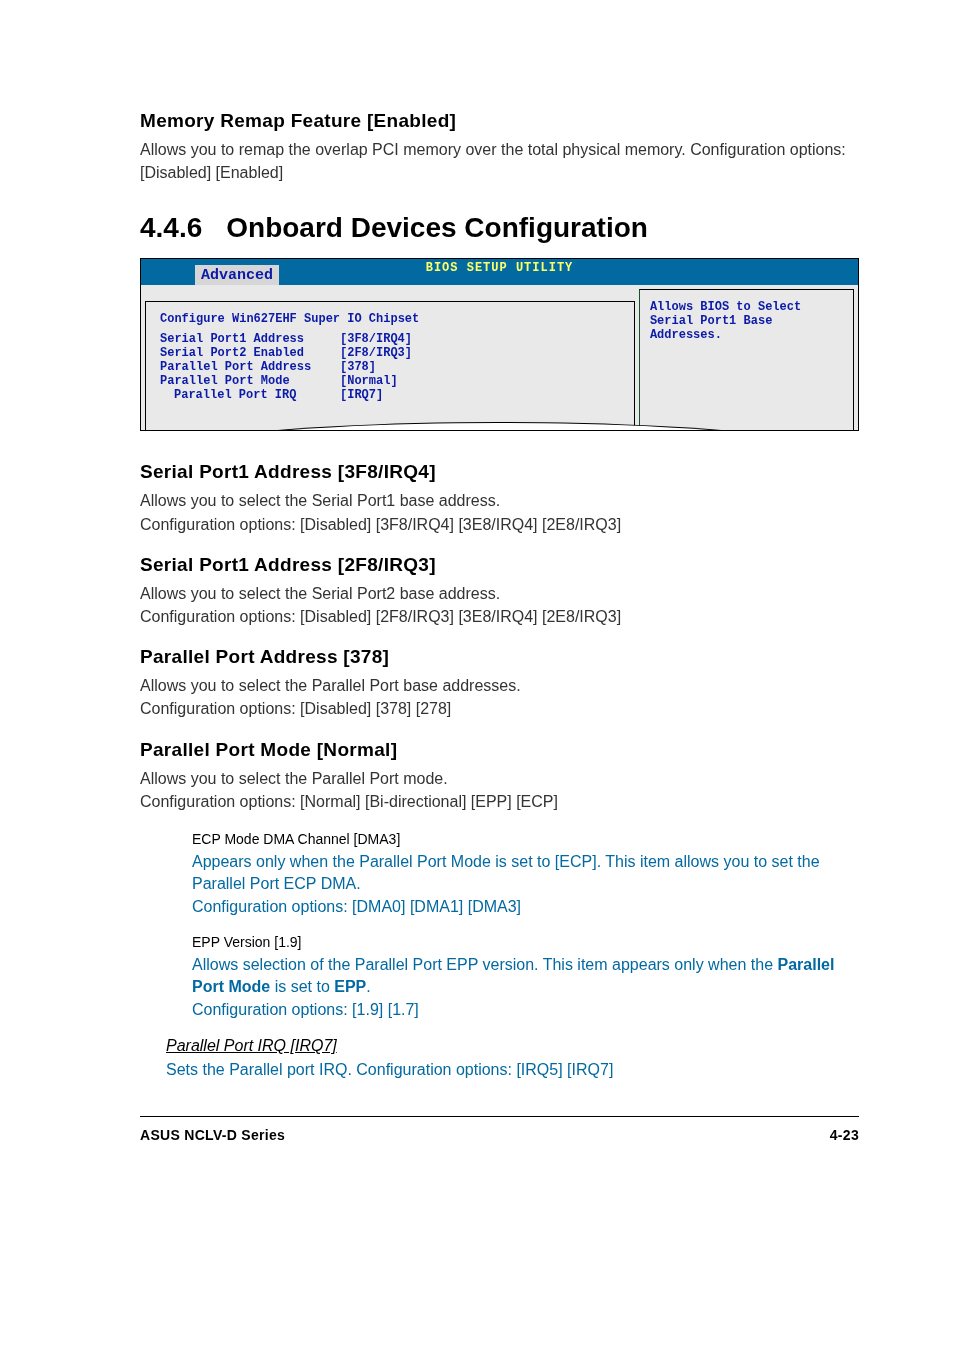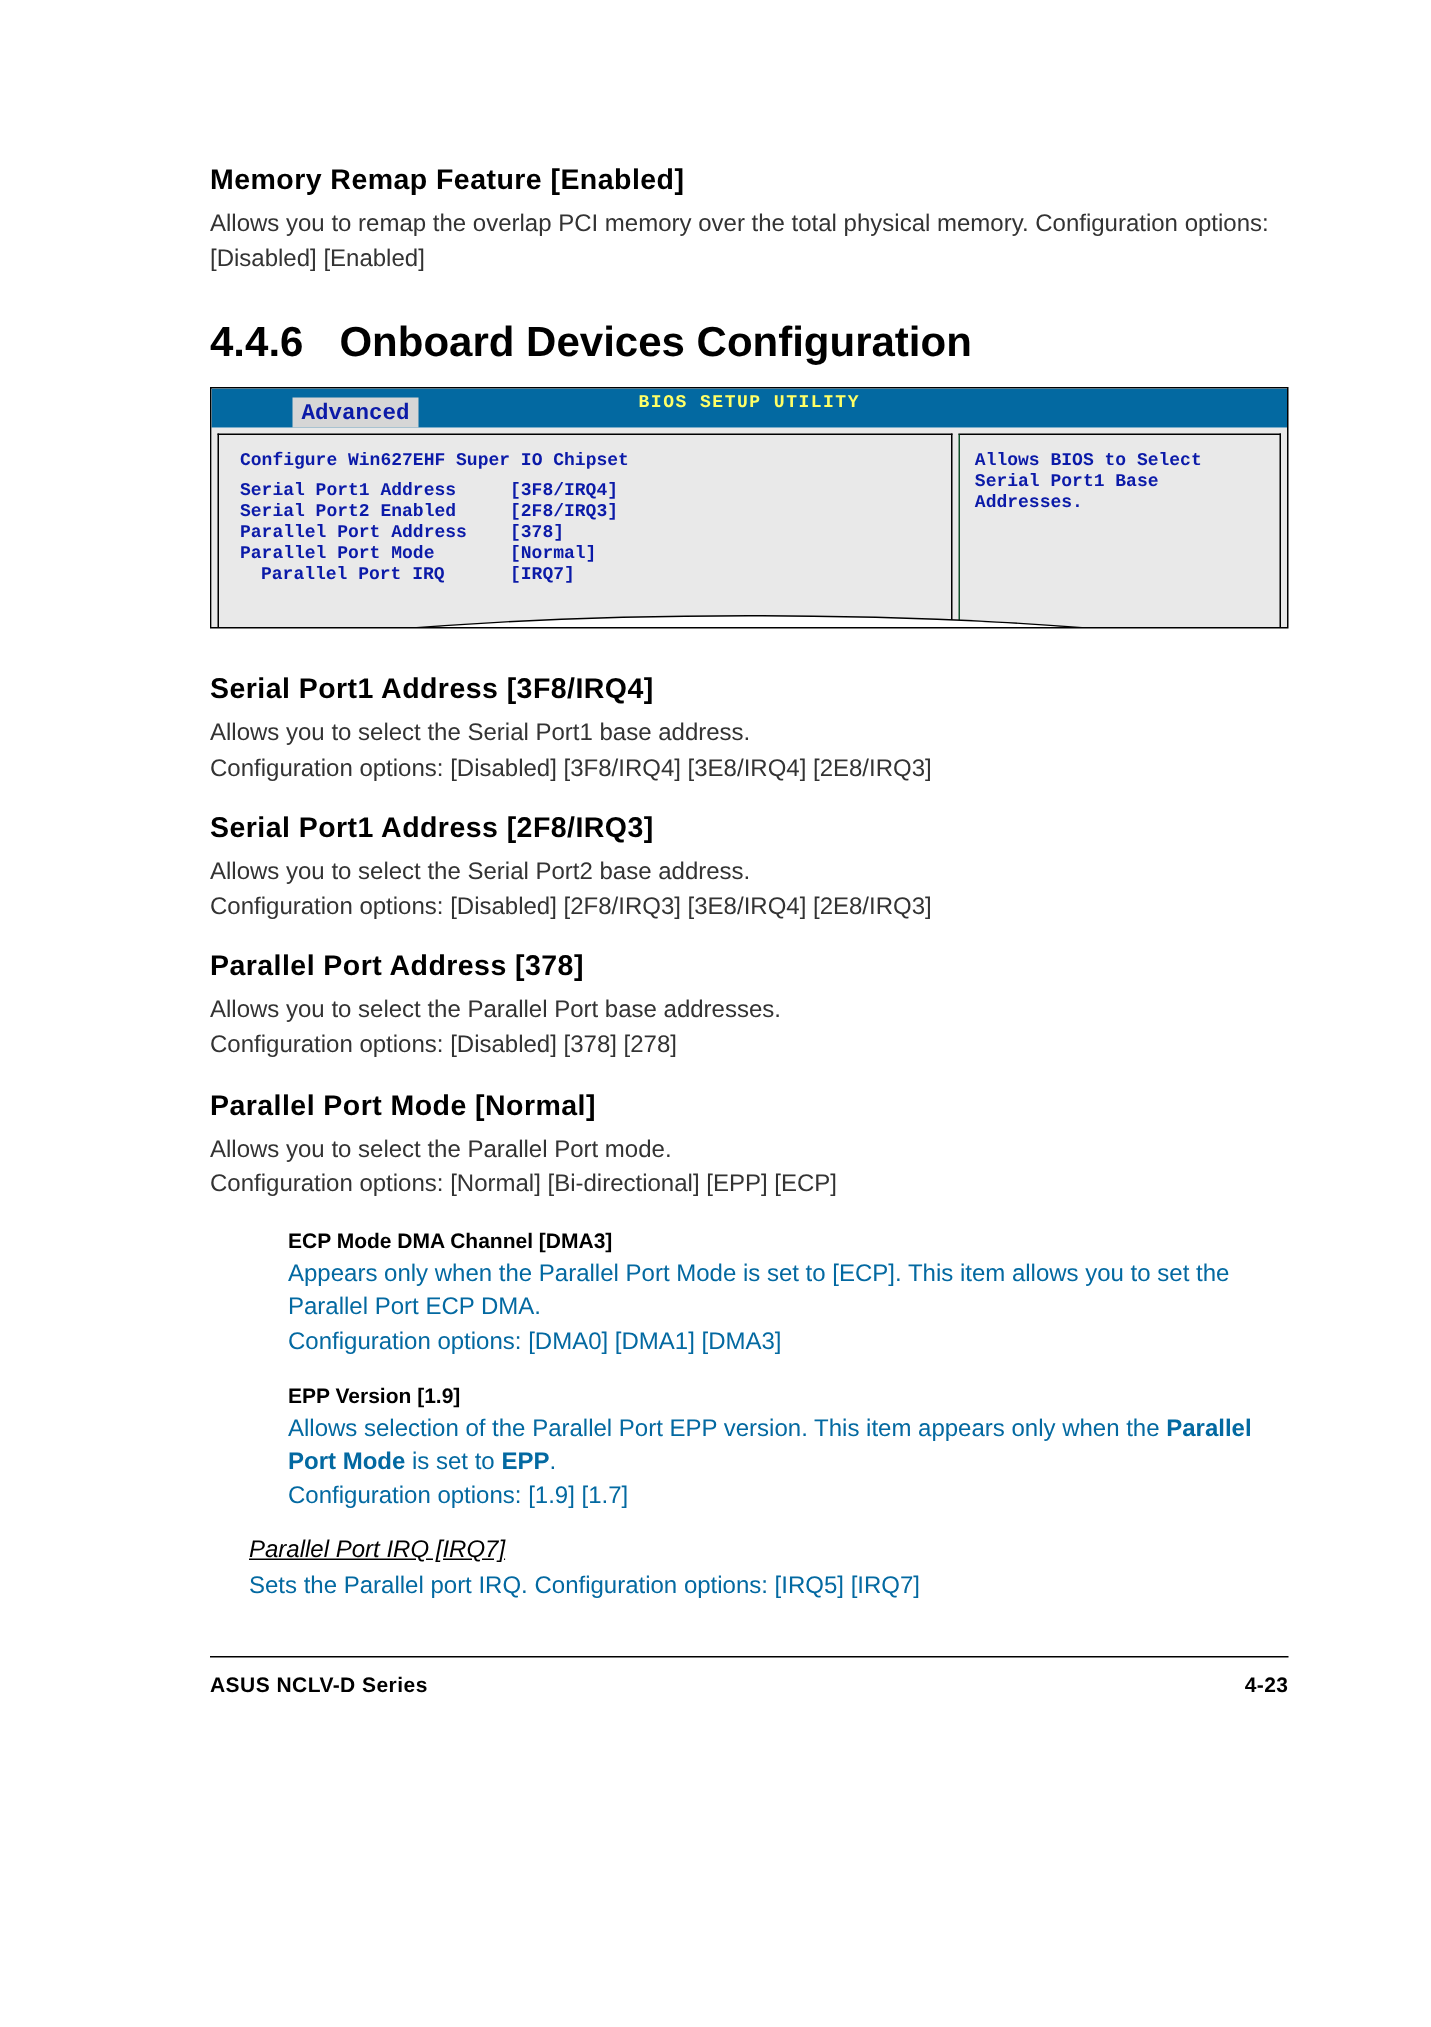--- a/index.html
+++ b/index.html
@@ -74,21 +74,21 @@
       background: #e9e9e9;
       font-family: "Courier New", monospace;
       font-size: 12px;
       font-weight: bold;
       color: #0b1aa8;
     }
     .bios-left {
       flex: 1;
       padding: 10px 28px 28px 14px;
       border: 1px solid #000;
-      margin: 4px 2px 0 4px;
+      margin: 16px 2px 0 4px;
       border-bottom: none;
     }
     .bios-right {
       width: 30%;
       padding: 10px 10px 28px 10px;
       border: 1px solid #000;
       border-left: 1px solid #14532d;
       margin: 4px 4px 0 2px;
       border-bottom: none;
     }
@@ -111,21 +111,21 @@
       position: absolute;
       left: -10%;
       right: -10%;
       bottom: -48px;
       height: 56px;
       background: #fff;
       border-top: 1px solid #000;
       border-radius: 50% 50% 0 0 / 100% 100% 0 0;
     }
     .sub-heading {
-      font-weight: bold;
+      font-weight: normal;
       font-size: 14px;
       margin-bottom: 4px;
     }
     .sub-body {
       font-size: 16px;
       line-height: 1.4;
       margin-bottom: 16px;
       color: #0369a1;
     }
     .indent-block {

